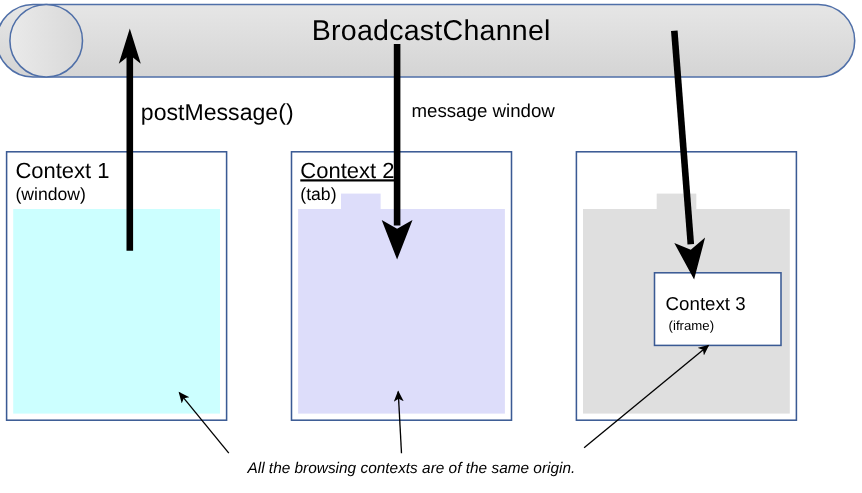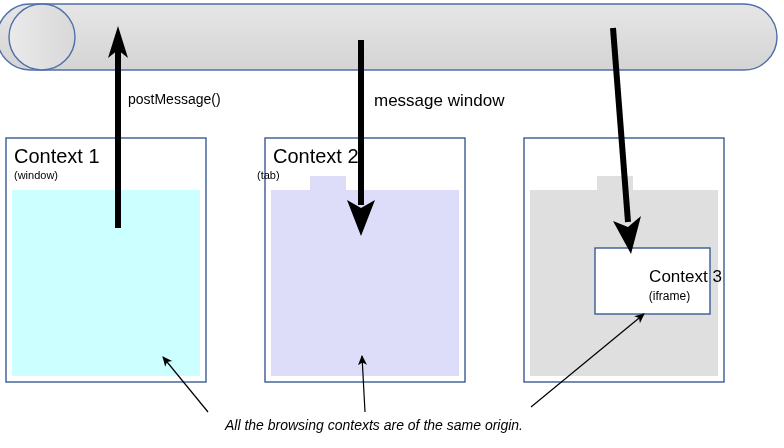--- a/index.html
+++ b/index.html
@@ -34,43 +34,43 @@
     left: 0;
     top: 14px;
     width: 784px;
     text-align: center;
     font-size: 26px;
     letter-spacing: .2px;
   }
   #label-postmessage {
     left: 128px;
     top: 92px;
-    font-size: 14px;
+    font-size: 21px;
   }
   #label-message-event {
     left: 374px;
     top: 92px;
     font-size: 17px;
   }
   #label-message-event .it { }
   .ctx-title {
     font-size: 20px;
   }
   .ctx-sub {
-    font-size: 11px;
+    font-size: 16px;
   }
   #ctx1-title { left: 14px; top: 146px; }
   #ctx1-sub   { left: 14px; top: 170px; }
-  #ctx2-title { left: 273px; top: 146px; }
-  #ctx2-sub   { left: 257px; top: 170px; }
+  #ctx2-title { left: 273px; top: 146px; text-decoration: underline; }
+  #ctx2-sub   { left: 273px; top: 170px; }
   #ctx3-title {
-    left: 595px; top: 268px; width: 93px; text-align: center; font-size: 17px; margin-left: 44px;
+    left: 595px; top: 268px; width: 93px; text-align: center; font-size: 17px;
   }
   #ctx3-sub {
-    left: 612px; top: 290px; width: 115px; text-align: center; font-size: 12px;
+    left: 571px; top: 290px; width: 115px; text-align: center; font-size: 12px;
   }
   #caption {
     left: 0;
     top: 418px;
     width: 748px;
     text-align: center;
     font-size: 14px;
     font-style: italic;
   }
 </style>
@@ -133,20 +133,21 @@
       <path d="M631,254 L613,221 L628,227 L641,216 Z" fill="#000000"></path>
     </g>
 
     <g>
       <line x1="208" y1="412" x2="163" y2="357" stroke="#000000" stroke-width="1.2" marker-end="url(#thinArrow)"></line>
       <line x1="365" y1="412" x2="362" y2="356" stroke="#000000" stroke-width="1.2" marker-end="url(#thinArrow)"></line>
       <line x1="531" y1="407" x2="644" y2="314" stroke="#000000" stroke-width="1.2" marker-end="url(#thinArrow)"></line>
     </g>
   </svg>
 
+  <div class="txt" id="channel-title">BroadcastChannel</div>
 
   <div class="txt" id="label-postmessage">postMessage()</div>
 
   <div class="txt" id="label-message-event"><span class="it">message</span><span> window</span></div>
 
   <div class="txt ctx-title" id="ctx1-title">Context 1</div>
   <div class="txt ctx-sub" id="ctx1-sub">(window)</div>
 
   <div class="txt ctx-title" id="ctx2-title">Context 2</div>
   <div class="txt ctx-sub" id="ctx2-sub">(tab)</div>

